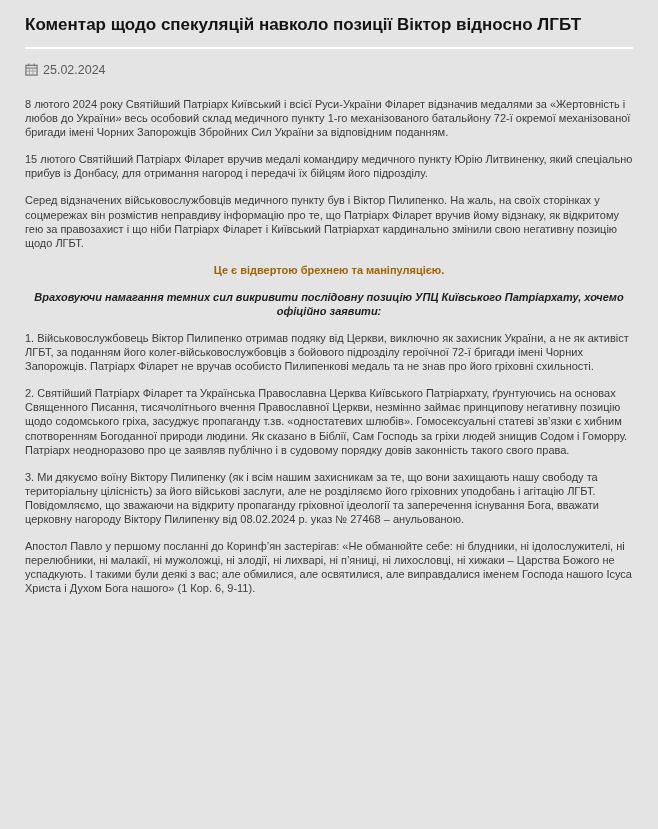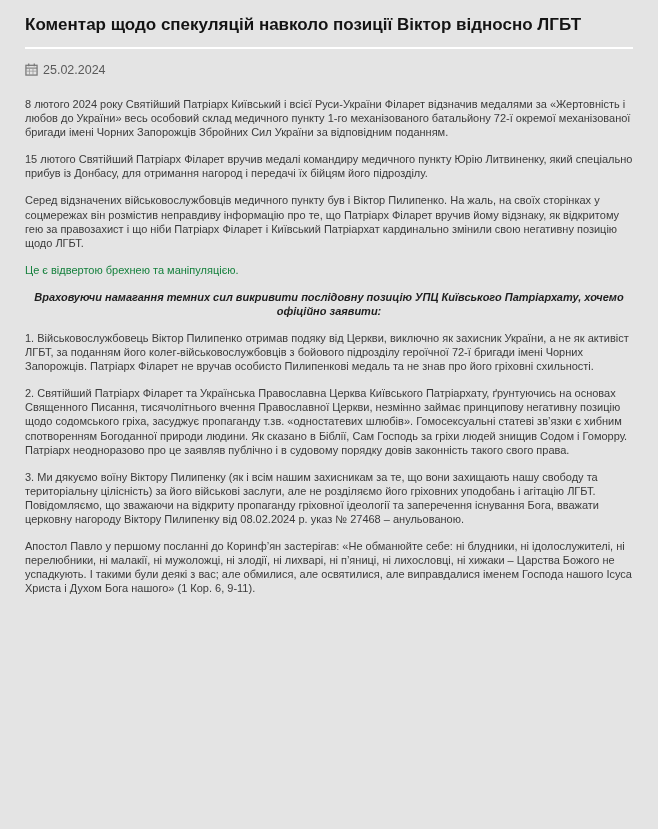--- a/index.html
+++ b/index.html
@@ -44,22 +44,23 @@
     height: 13px;
     flex: 0 0 auto;
   }
   .article p {
     font-size: 11px;
     line-height: 1.28;
     margin: 0 0 13px 0;
     color: #3b3b3b;
   }
   .article p.bold {
-    font-weight: normal;
-    color: #15803d;
+    font-weight: bold;
+    color: #a16207;
+    text-align: center;
   }
   .article p.bold-italic {
     font-weight: bold;
     font-style: italic;
     color: #1f1f1f;
     text-align: center;
   }
 </style>
 </head>
 <body>

